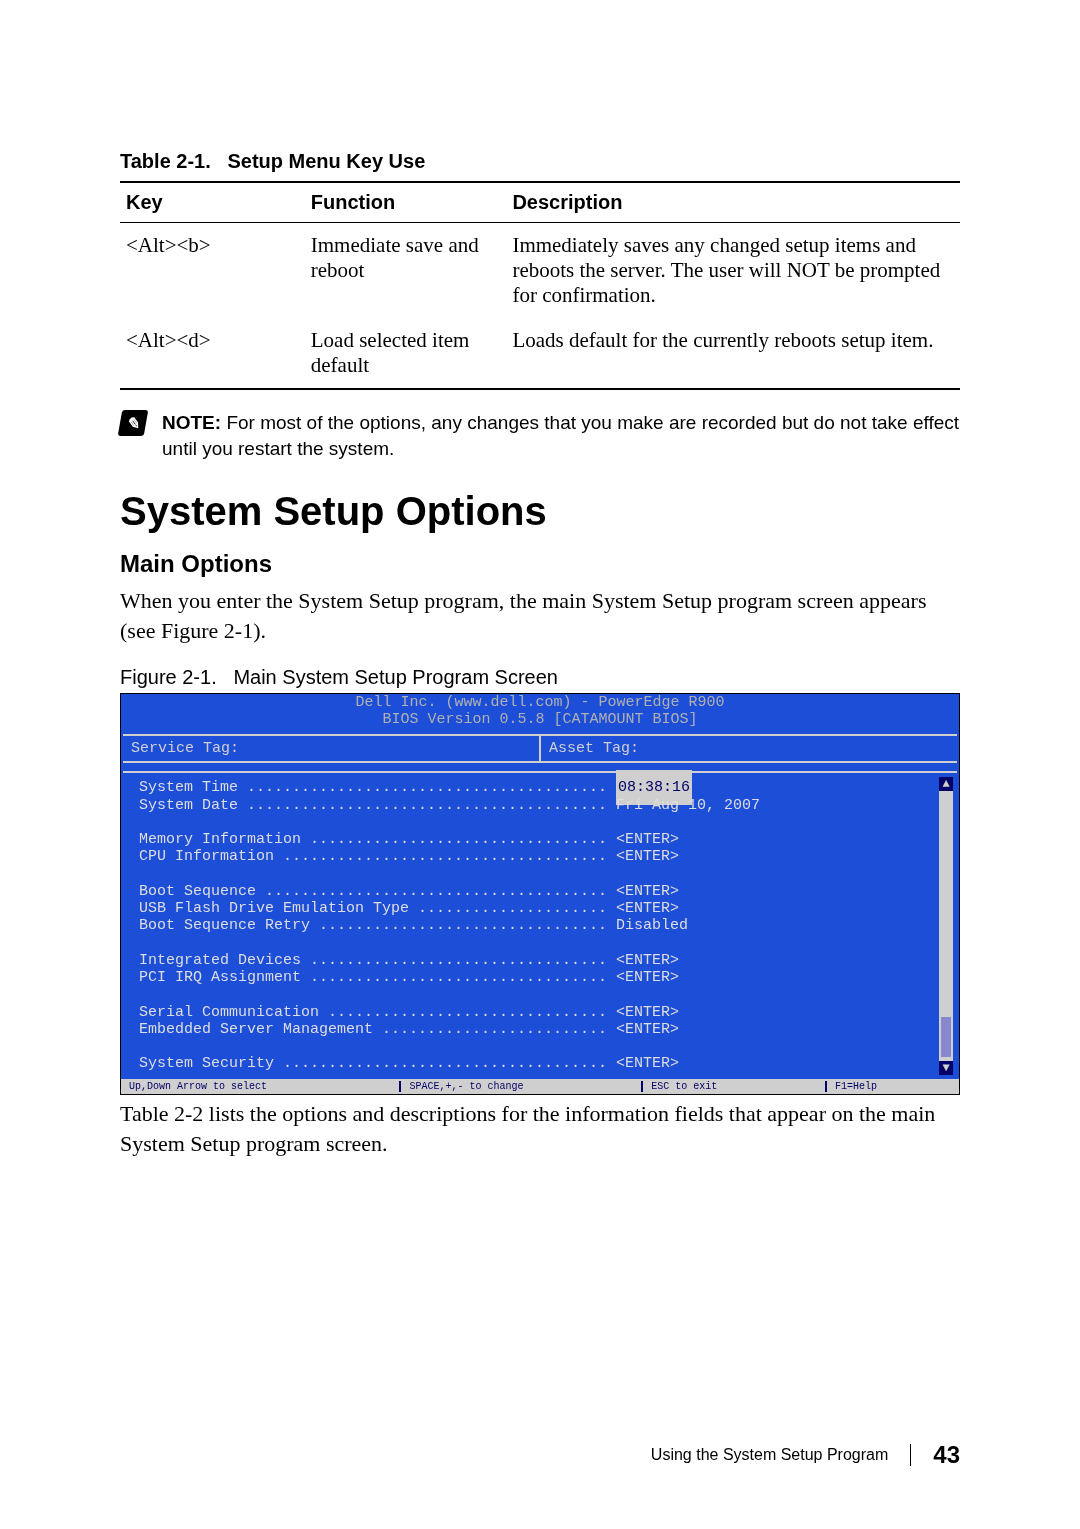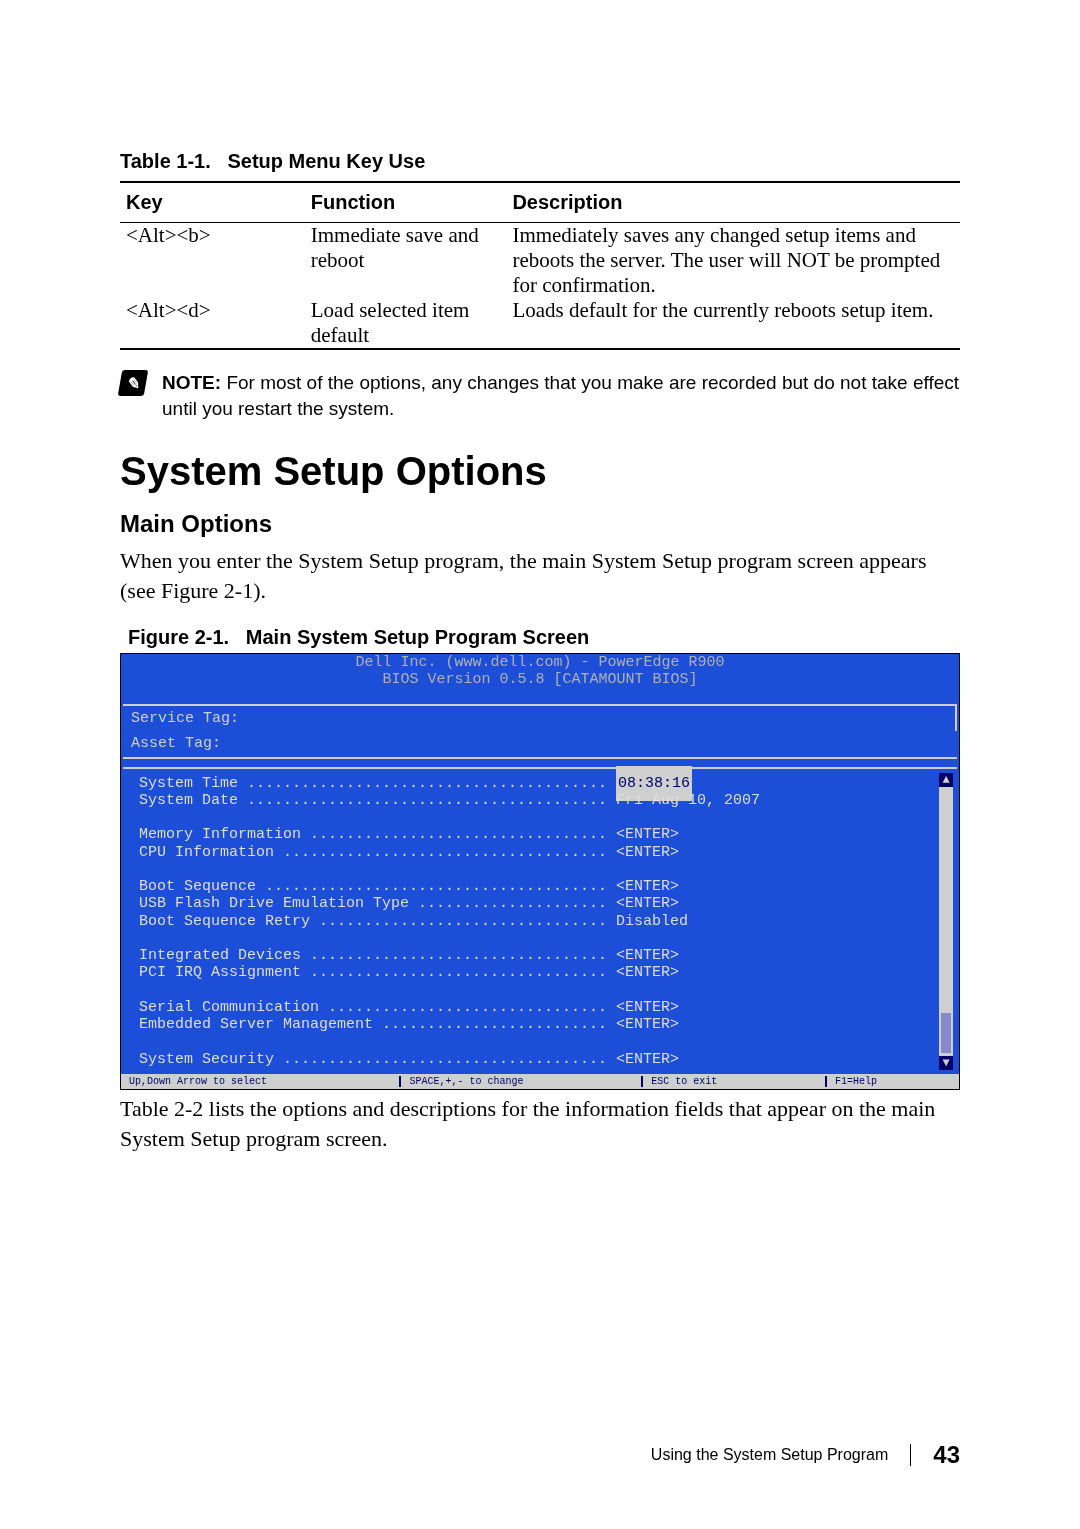--- a/index.html
+++ b/index.html
@@ -31,21 +31,21 @@
     text-align: left;
     font-family: Arial, Helvetica, sans-serif;
     font-weight: bold;
     font-size: 20px;
     border-top: 2px solid #000;
     border-bottom: 1px solid #000;
     padding: 8px 6px;
   }
   table.setup-keys tbody td {
     vertical-align: top;
-    padding: 0 6px;
+    padding: 10px 6px;
     font-size: 21px;
   }
   table.setup-keys tbody tr:last-child td {
     border-bottom: 2px solid #000;
   }
   .note-row {
     display: flex;
     align-items: flex-start;
     margin-top: 20px;
   }
@@ -88,23 +88,23 @@
     font-size: 24px;
     margin: 16px 0 8px 0;
   }
   p.body {
     font-size: 22px;
     line-height: 1.35;
     margin: 8px 0 20px 0;
   }
   .figure-caption {
     font-family: Arial, Helvetica, sans-serif;
-    font-weight: bold;
+    font-weight: normal;
     font-size: 20px;
-    margin: 0 0 4px 8px;
+    margin: 0 0 4px 0;
   }
   
   .bios {
     font-family: 'Courier New', monospace;
     color: #cfcfcf;
     background: #1d4ed8;
     width: 100%;
     box-sizing: border-box;
     font-size: 15px;
     line-height: 1.15;
@@ -112,22 +112,21 @@
   }
   .bios .hdr1 {
     text-align: center;
     color: #b0b0b0;
     white-space: pre;
   }
   .bios .hdr-row {
     display: flex;
     border-top: 2px solid #cfcfcf;
     border-bottom: 2px solid #cfcfcf;
-    margin: 16px 2px 0 2px;
-    flex-direction: column;
+    margin: 6px 2px 0 2px;
   }
   .bios .hdr-row .cell {
     padding: 4px 8px;
     color: #cfcfcf;
   }
   .bios .hdr-row .cell.left {
     flex: 1;
     border-right: 2px solid #cfcfcf;
   }
   .bios .hdr-row .cell.right {
@@ -212,21 +211,21 @@
   .page-footer .num {
     font-family: Arial, Helvetica, sans-serif;
     font-weight: bold;
     font-size: 24px;
   }
 </style>
 </head>
 <body>
 
 <p class="table-caption">
-  <span>Table 1-1.</span>&nbsp;&nbsp;&nbsp;<span>Setup Menu Key Use</span>
+  <span>Table 2-1.</span>&nbsp;&nbsp;&nbsp;<span>Setup Menu Key Use</span>
 </p>
 
 <table class="setup-keys">
   <thead>
     <tr>
       <th style="width:22%;">Key</th>
       <th style="width:24%;">Function</th>
       <th>Description</th>
     </tr>
   </thead>

